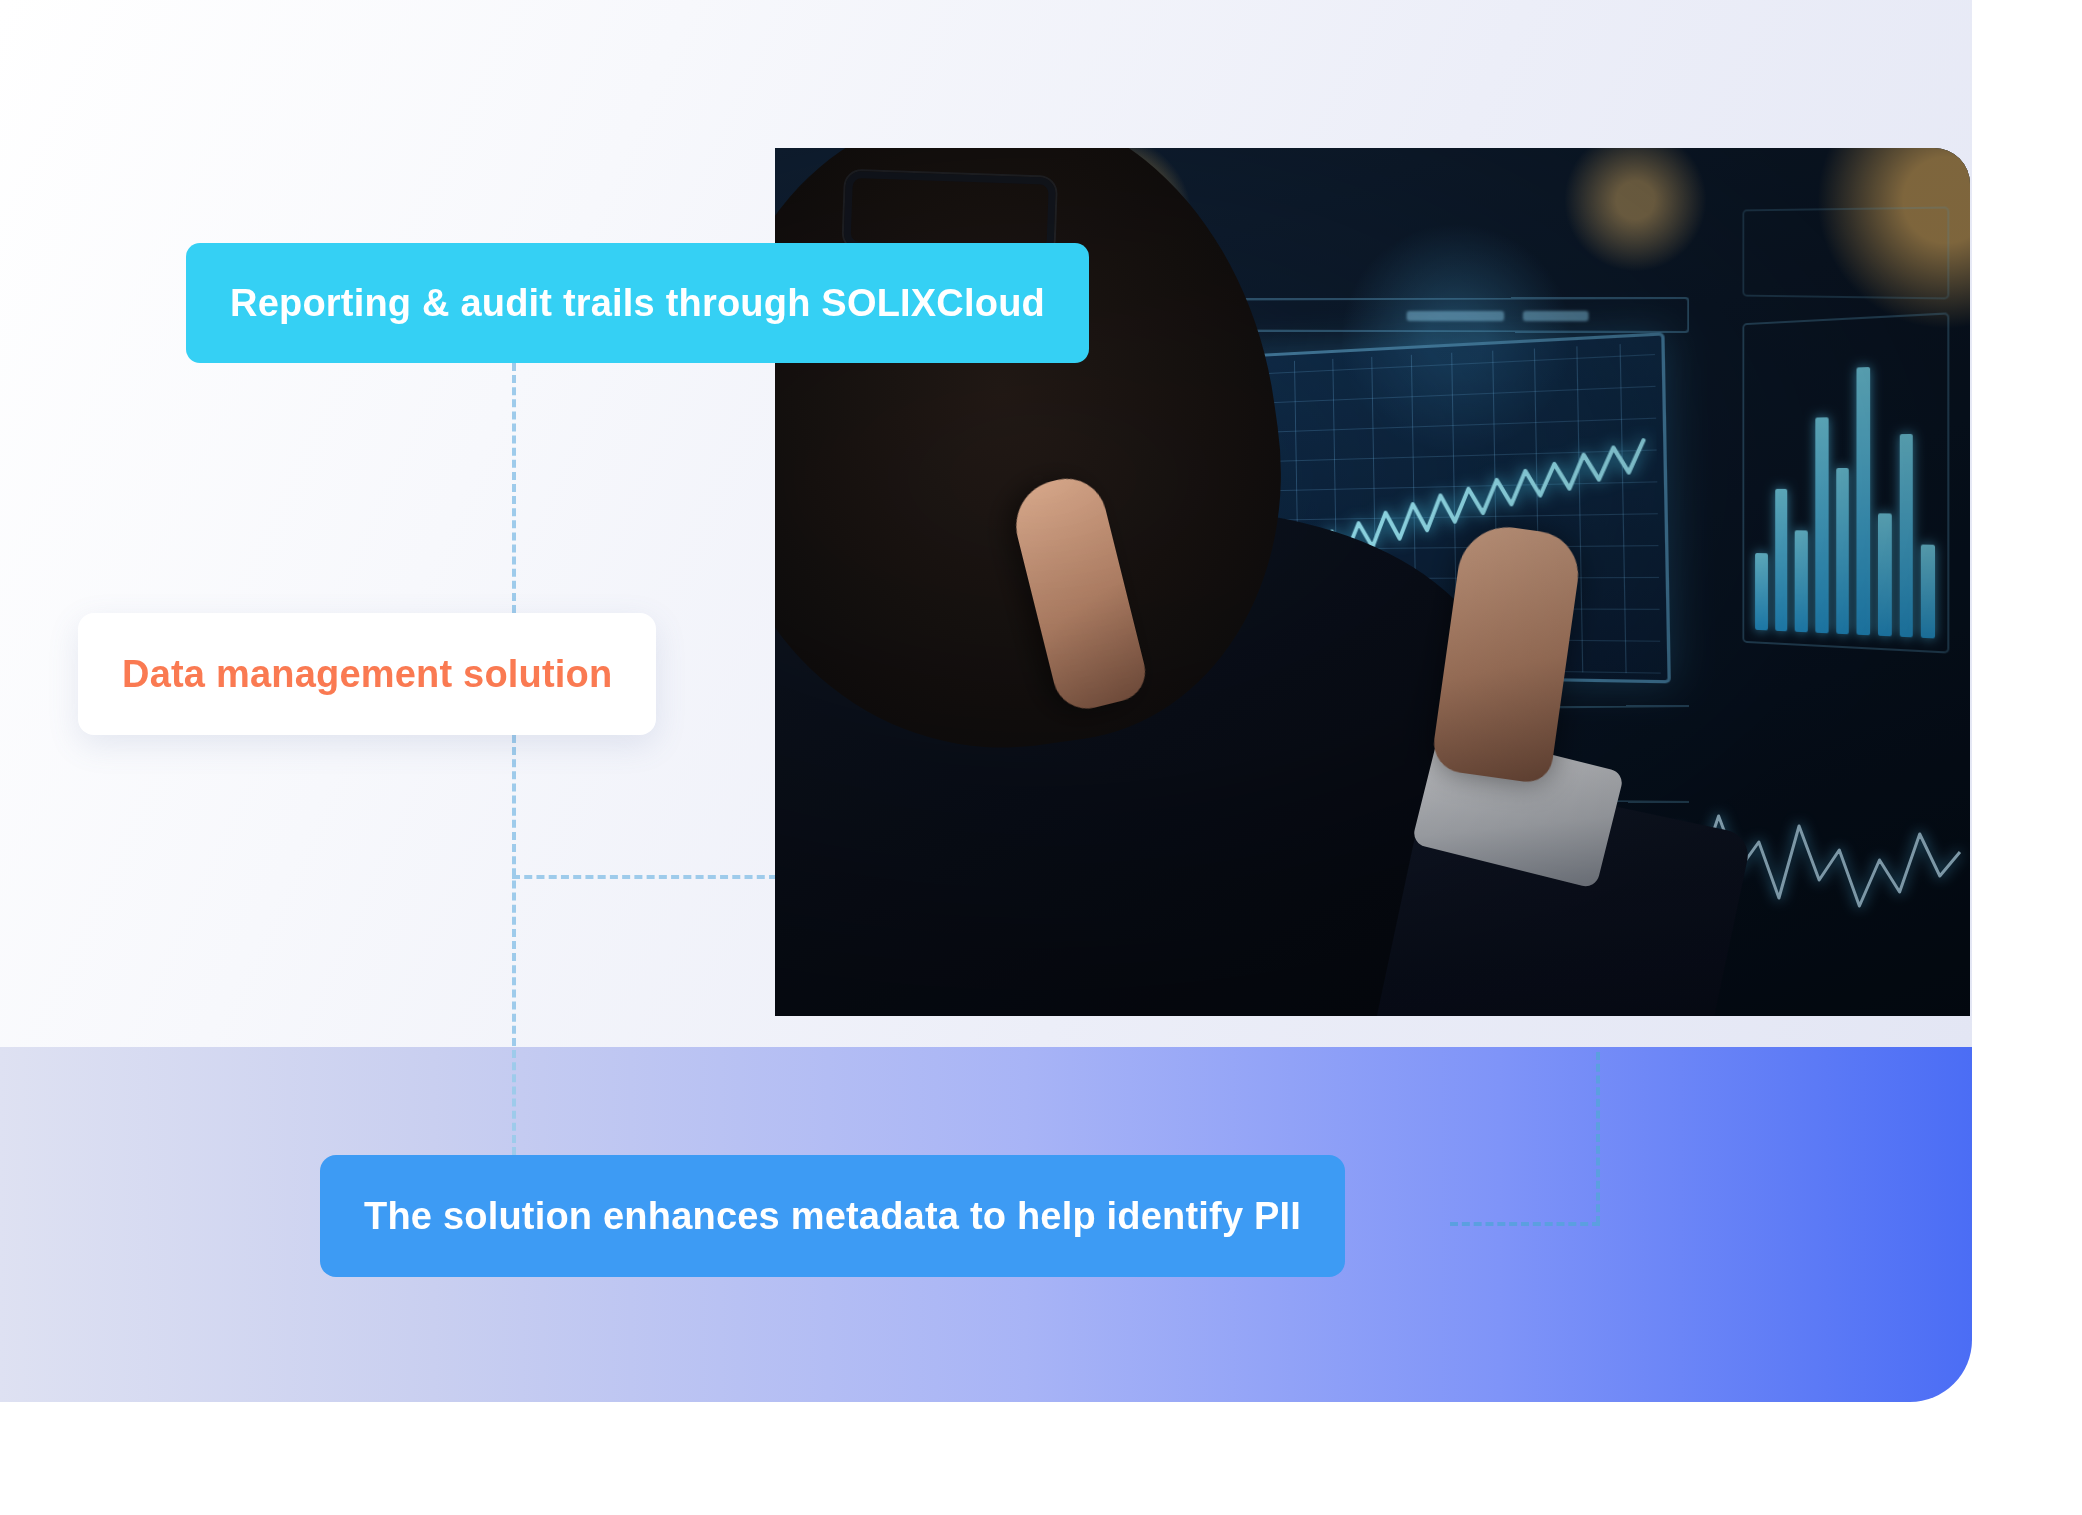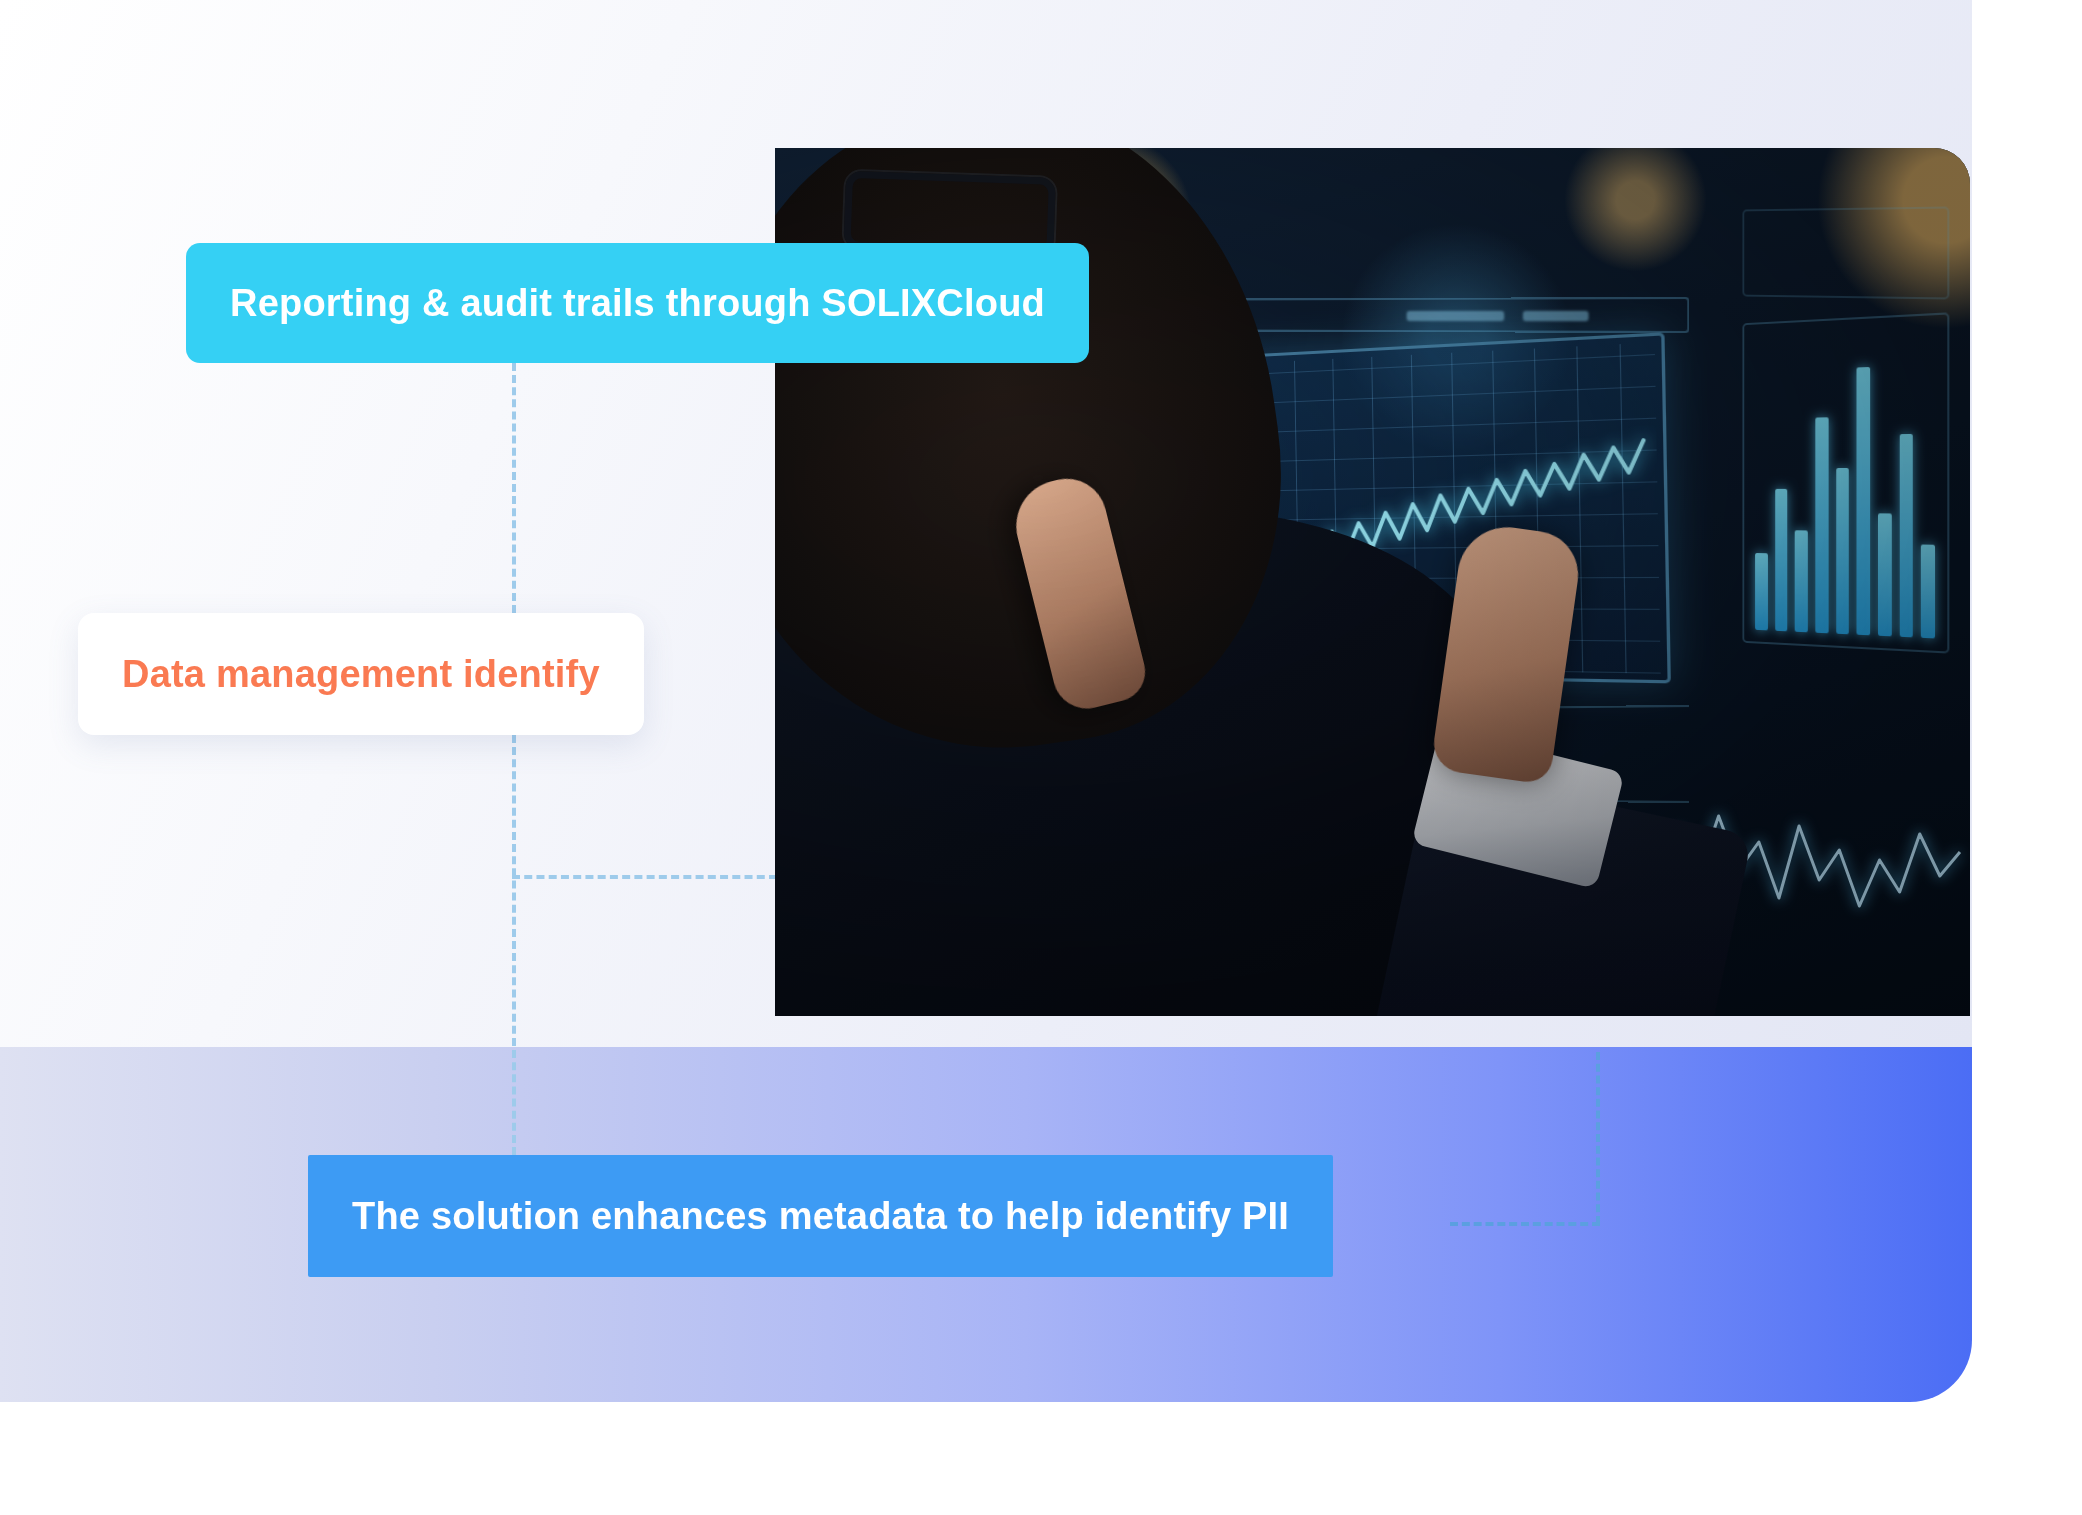--- a/index.html
+++ b/index.html
@@ -211,26 +211,26 @@
     height: 122px;
     padding: 0 44px;
     background: #ffffff;
     color: #fa7a52;
     border-radius: 16px;
     font-size: 38px;
     box-shadow: 0 10px 32px rgba(90,110,160,.14);
     letter-spacing: .2px;
   }
   .label-blue {
-    left: 308px; top: 1155px;
+    left: 320px; top: 1155px;
     height: 122px;
     padding: 0 44px;
     background: #3d9bf4;
     color: #ffffff;
-    border-radius: 2px;
+    border-radius: 16px;
     font-size: 38px;
     letter-spacing: .2px;
   }
 </style>
 </head>
 <body>
 
 <div id="stage">
 
   <div class="bg-panel"></div>
@@ -309,20 +309,20 @@
     <div class="ph-sleeve"></div>
     <div class="ph-cuff"></div>
     <div class="ph-hand-r"></div>
   </div>
 
   <div class="label label-cyan">
     <span>Reporting &amp; audit trails through SOLIXCloud</span>
   </div>
 
   <div class="label label-white">
-    <span>Data management identify</span>
+    <span>Data management solution</span>
   </div>
 
   <div class="label label-blue">
     <span>The solution enhances metadata to help identify PII</span>
   </div>
 
 </div>
 
 </body></html>

